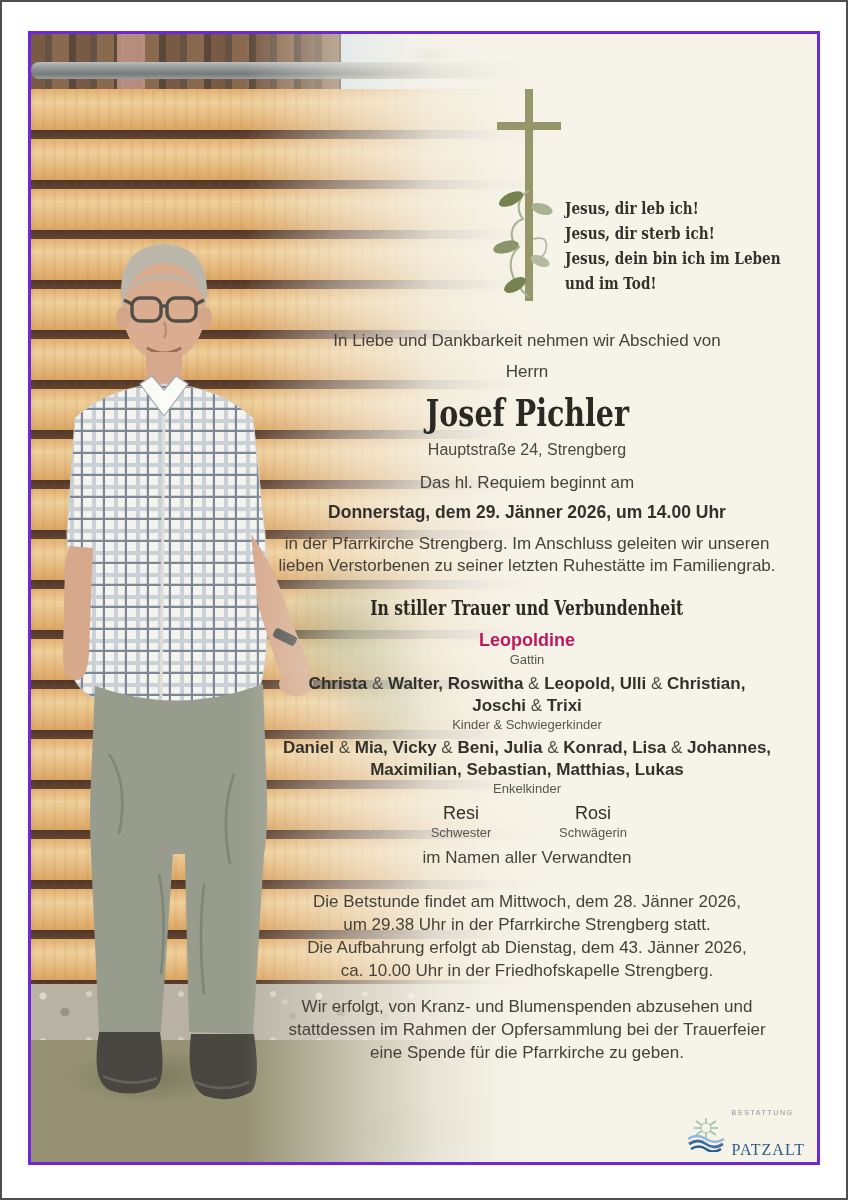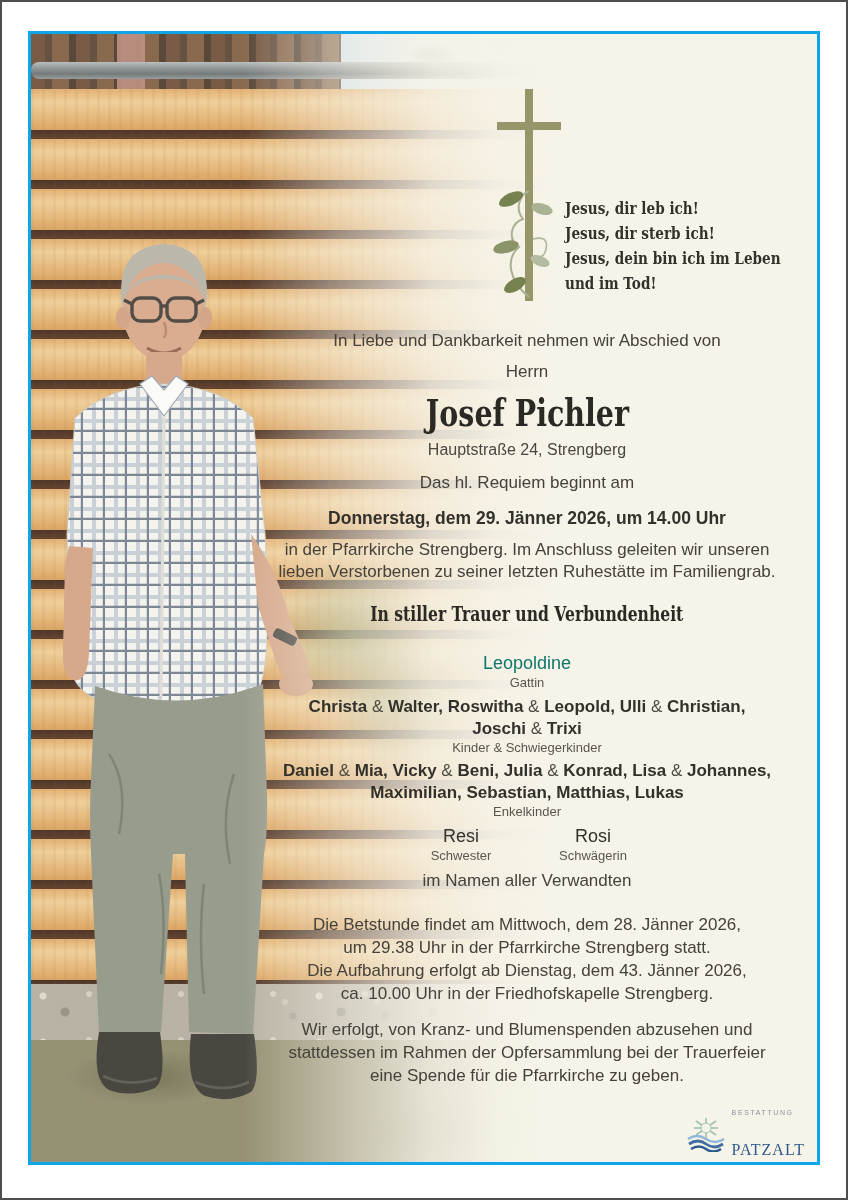--- a/index.html
+++ b/index.html
@@ -3,21 +3,21 @@
 <meta charset="utf-8">
 <style>
   html,body{margin:0;padding:0;}
   body{
     width:848px;height:1200px;position:relative;background:#ffffff;
     font-family:"Liberation Sans",sans-serif;overflow:hidden;
   }
   .outer{position:absolute;inset:0;border:2px solid #4e4e4e;box-sizing:border-box;background:#fff;}
   .card{
     position:absolute;left:26px;top:29px;width:792px;height:1134px;box-sizing:border-box;
-    border:3px solid #0ea5e9;background:#f6f3e8;overflow:hidden;
+    border:3px solid #6d28d9;background:#f6f3e8;overflow:hidden;
   }
 
   
   .photo{position:absolute;inset:0;}
   .ph-top{position:absolute;left:0;top:0;width:310px;height:58px;
     background:repeating-linear-gradient(90deg,#6b4a33 0 14px,#55402f 14px 21px,#7d5a3d 21px 38px,#483526 38px 45px);}
   .ph-top-pink{position:absolute;left:86px;top:0;width:28px;height:58px;background:#bd8b7c;opacity:.85;}
   .ph-sky{position:absolute;left:310px;top:0;width:300px;height:58px;
     background:linear-gradient(90deg,#cfe0ea 0%,#e9eff1 40%,#f6f3e8 95%);}
   .ph-branch{position:absolute;left:330px;top:0;width:240px;height:52px;
@@ -65,26 +65,26 @@
   .content{
     position:absolute;left:200px;top:296px;width:592px;text-align:center;
     color:#45423b;font-size:17px;line-height:1.34;}
   .salutation{margin-top:8px;}
   .deceased-name{margin:4px 0 0 0;font-family:"DejaVu Serif",serif;font-weight:700;
     font-size:38px;line-height:1.3;color:#2b2923;}
   .deceased-name .squeeze{display:inline-block;transform:scaleX(.75);transform-origin:center;white-space:nowrap;}
   .address{font-size:16px;margin-top:2px;color:#4a473f;}
   .para{margin-top:14px;}
   .requiem-intro{margin-top:12px;}
-  .requiem-date{margin-top:12px;font-size:17.5px;font-weight:700;color:#33312b;}
+  .requiem-date{margin-top:6px;font-size:17.5px;font-weight:700;color:#33312b;}
   .para2{margin-top:8px;}
   .mourning-heading{margin:18px 0 0 0;font-family:"DejaVu Serif",serif;font-weight:700;
     font-size:20px;line-height:1.25;color:#2b2923;}
   .mourning-heading .squeeze{display:inline-block;transform:scaleX(.78);transform-origin:center;white-space:nowrap;}
-  .spouse-name{margin-top:24px;font-size:18px;font-weight:400;color:#0f766e;}
+  .spouse-name{margin-top:7px;font-size:18px;font-weight:700;color:#be185d;}
   .relation{font-size:13px;line-height:1.22;color:#59564d;}
   .family-line{font-size:17px;font-weight:700;color:#33312b;white-space:nowrap;line-height:1.3;}
   .family-block{margin-top:5px;}
   .family-block.g{margin-top:4px;}
   .seg-n{font-weight:400;color:#4c4a42;}
   .siblings-row{margin-top:5px;display:flex;justify-content:center;gap:46px;}
   .sibling{min-width:86px;}
   .sibling-name{font-size:18px;font-weight:400;color:#33312b;line-height:1.25;}
   .closing{margin-top:6px;}
   .wake{margin-top:22px;}

